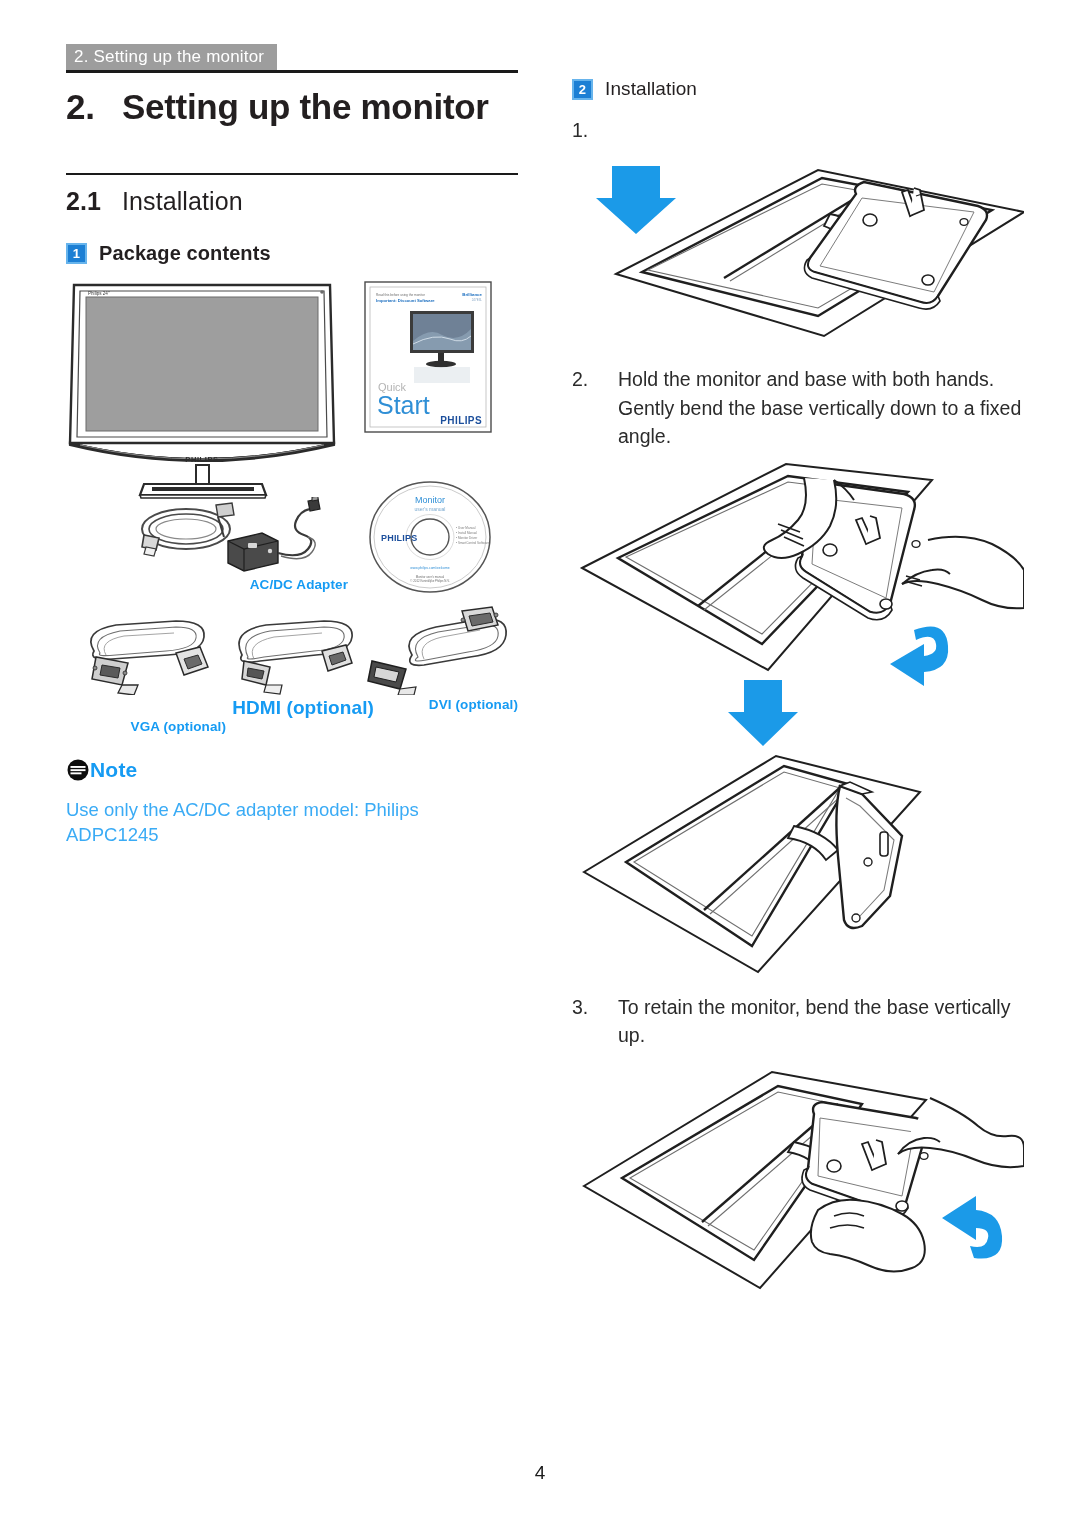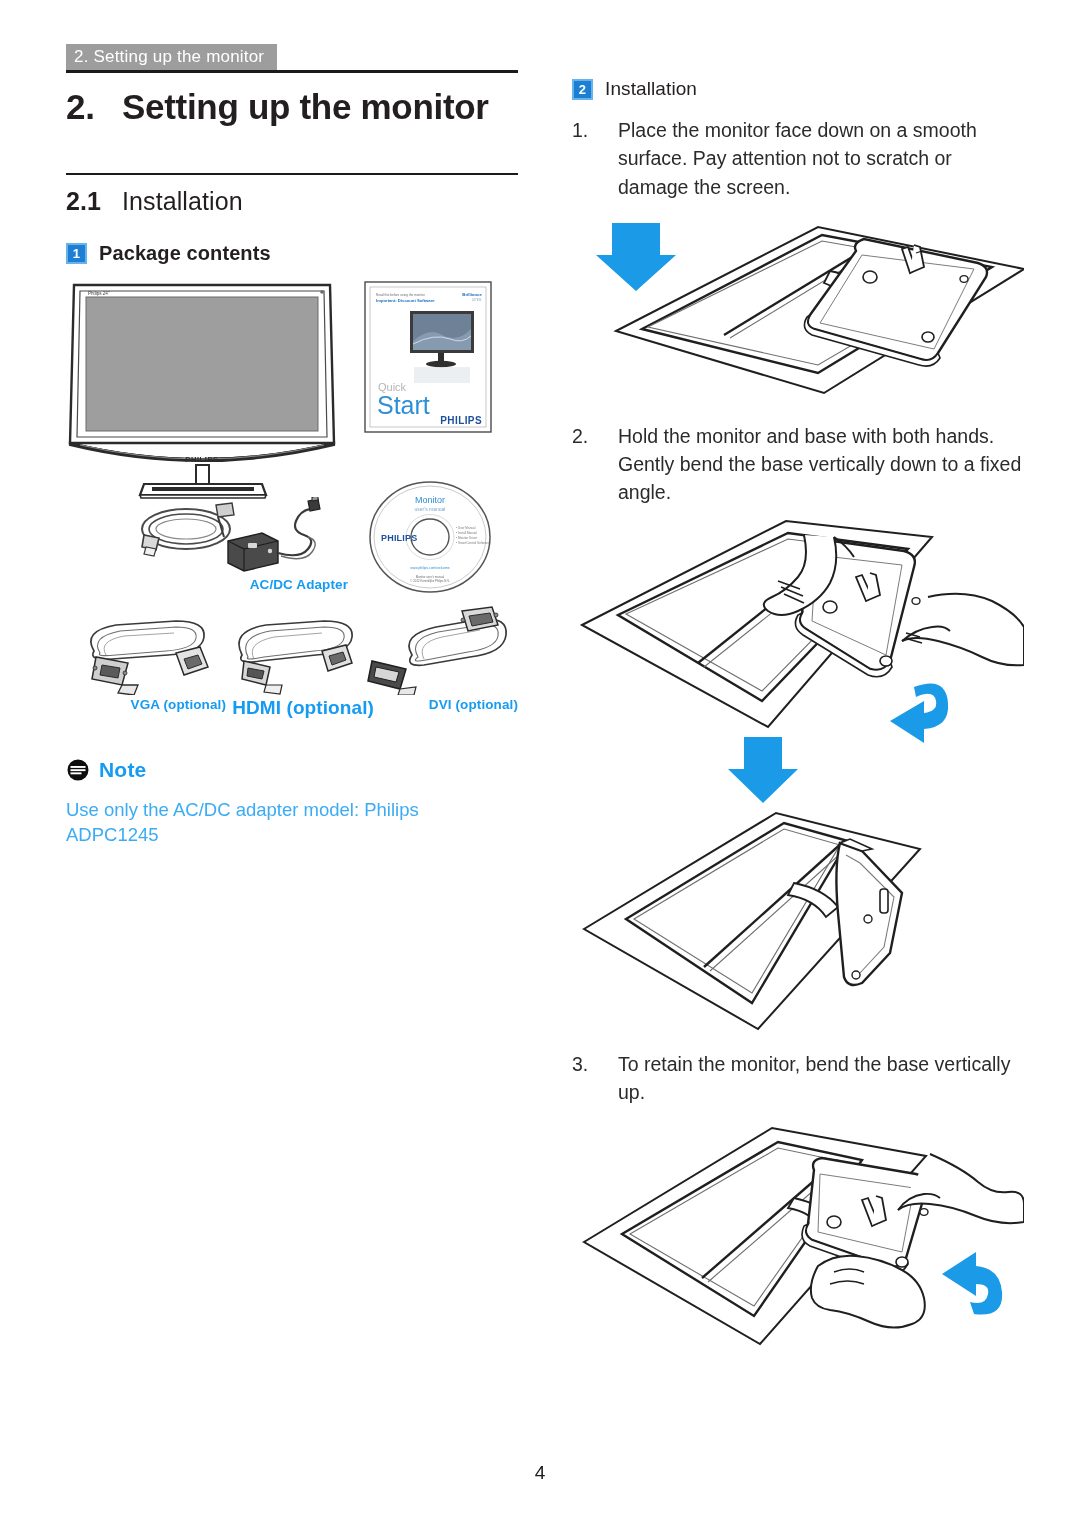--- a/index.html
+++ b/index.html
@@ -91,21 +91,21 @@
     color: #169bf3;
     font-size: 13.5px;
     font-weight: 700;
     text-align: right;
     letter-spacing: .1px;
     white-space: nowrap;
   }
 
   
   .note-wrap { margin-top: 24px; }
-  .note-head { display: flex; align-items: center; gap: 9px; }
+  .note-head { display: flex; align-items: center; }
   .note-title {
     color: #169bf3;
     font-size: 21px;
     font-weight: 700;
     letter-spacing: .2px;
   }
   .note-body {
     color: #3aabf5;
     font-size: 18.5px;
     line-height: 1.35;
@@ -268,21 +268,21 @@
 
         <path d="M24 48 L20 70 L50 76 L56 54 Z" fill="#cfcfcf" stroke="#2b2b2b" stroke-width="1.5"></path>
         <path d="M30 56 L28 66 L46 69 L48 59 Z" fill="#5a5a5a" stroke="#2b2b2b" stroke-width="1"></path>
         <path d="M50 76 L46 84 L62 86 L66 76 Z" fill="#e8e8e8" stroke="#2b2b2b" stroke-width="1.3"></path>
         <circle cx="23" cy="59" r="2" fill="#8a8a8a" stroke="#2b2b2b" stroke-width="0.8"></circle>
         <circle cx="53" cy="64" r="2" fill="#8a8a8a" stroke="#2b2b2b" stroke-width="0.8"></circle>
 
         <path d="M104 44 L112 66 L136 58 L128 38 Z" fill="#e3e3e3" stroke="#2b2b2b" stroke-width="1.5"></path>
         <path d="M112 50 L116 60 L130 55 L126 46 Z" fill="#6a6a6a" stroke="#2b2b2b" stroke-width="1"></path>
       </svg>
-      <div class="cap cap-s" style="position:absolute;left:0px;top:418px;width:160px;font-size:13.5px;">VGA (optional)</div>
+      <div class="cap cap-s" style="position:absolute;left:0px;top:440px;width:160px;font-size:13.5px;">VGA (optional)</div>
 
       <svg style="position:absolute;left:158px;top:332px;" width="140" height="84" viewBox="0 0 140 84">
         <path d="M18 44 Q 6 20 42 14 L100 10 Q 130 10 128 26 Q 126 42 92 44 L36 50 Q 12 54 18 44 Z" fill="#ffffff" stroke="#3a3a3a" stroke-width="1.7"></path>
         <path d="M24 46 Q 14 26 46 20 L100 16 Q 122 16 120 27 Q 118 38 90 40 L40 46 Q 20 50 24 46 Z" fill="none" stroke="#6f6f6f" stroke-width="1.1"></path>
         <path d="M30 48 Q 22 32 50 26 L98 22" fill="none" stroke="#9a9a9a" stroke-width="0.9"></path>
 
         <path d="M20 50 L18 68 L42 74 L46 56 Z" fill="#d7d7d7" stroke="#2b2b2b" stroke-width="1.5"></path>
         <path d="M24 57 L23 65 L38 68 L40 60 Z" fill="#555555" stroke="#2b2b2b" stroke-width="1"></path>
         <path d="M42 74 L40 81 L56 83 L58 74 Z" fill="#efefef" stroke="#2b2b2b" stroke-width="1.2"></path>
 
@@ -326,21 +326,20 @@
 
   <div class="col-right">
 
     <div class="subhead right">
       <span class="badge">2</span>
       <span>Installation</span>
     </div>
 
     <div class="step" style="margin-top:16px;">
       <div class="n">1.</div>
-      <div class="t">Place the monitor face down on a smooth surface. Pay attention not to scratch or damage the screen.</div>
     </div>
 
     <svg class="fig" style="margin-top:10px;" width="452" height="195" viewBox="0 0 452 195">
 
       <path d="M44 120 L246 16 L452 58 L252 182 Z" fill="#ffffff" stroke="#1f1f1f" stroke-width="2"></path>
 
       <path d="M70 118 L250 24 L420 56 L246 162 Z" fill="#ffffff" stroke="#1f1f1f" stroke-width="2.4"></path>
       <path d="M76 116 L250 30 L410 58 L246 154 Z" fill="#ffffff" stroke="#6f6f6f" stroke-width="1.1"></path>
 
       <path d="M152 124 L300 34" fill="none" stroke="#1f1f1f" stroke-width="2.4"></path>

